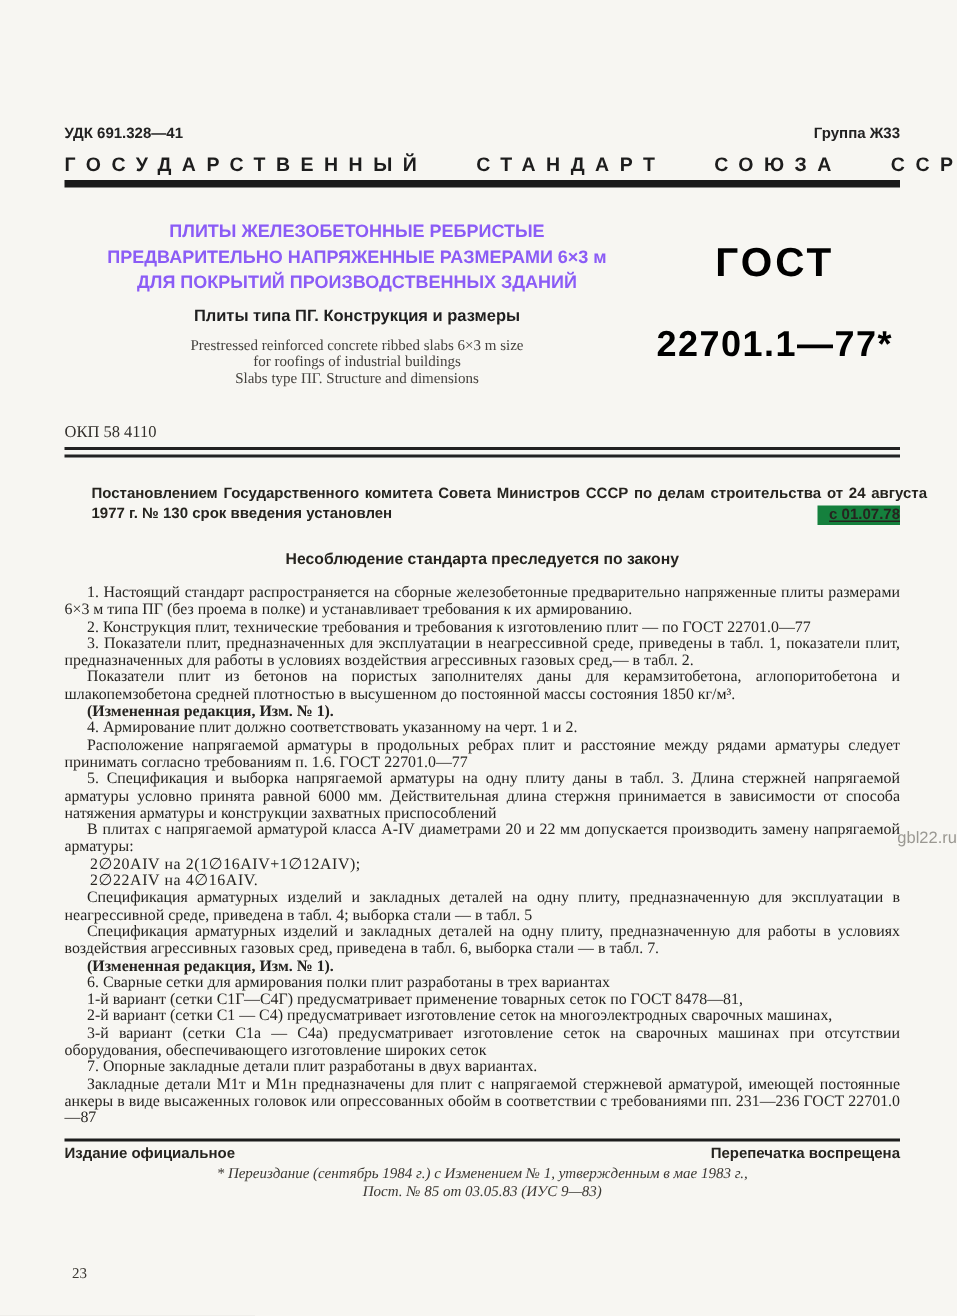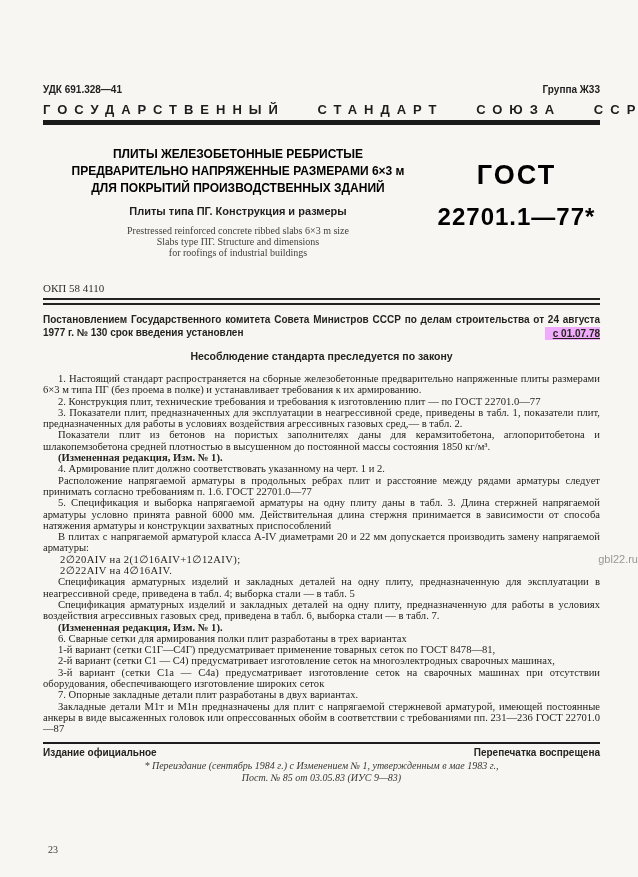--- a/index.html
+++ b/index.html
@@ -21,37 +21,37 @@
   .gost-header{
     margin-top:7px;
     font-family:"Liberation Sans",sans-serif;font-weight:bold;
     font-size:13px;letter-spacing:7px;word-spacing:22px;white-space:nowrap;color:#1d1d1d;
   }
   .black-bar{height:5px;background:#1a1a1a;margin-top:3px;}
   
   .title-area{display:flex;margin-top:21px;}
   .title-left{width:390px;text-align:center;}
   .title-line{font-family:"Liberation Sans",sans-serif;font-weight:bold;
-    font-size:12px;line-height:17px;color:#000000;}
+    font-size:12px;line-height:17px;color:#8b5cf6;}
   .subtitle{font-family:"Liberation Sans",sans-serif;font-weight:bold;
     font-size:11px;margin-top:8px;color:#1f1f1f;}
   .en-block{margin-top:8px;font-size:10px;line-height:11px;color:#44413d;}
   .gost-box{flex:1;text-align:center;
     font-family:"Liberation Sans",sans-serif;font-weight:bold;color:#000000;}
   .gost-label{font-size:27px;margin-top:14px;letter-spacing:2px;}
-  .gost-number{font-size:24px;margin-top:12px;letter-spacing:1px;}
+  .gost-number{font-size:24px;margin-top:25px;letter-spacing:1px;}
   .okp{font-size:11px;margin-top:24px;color:#33302c;}
   .double-rule{margin-top:4px;height:3px;border-top:2px solid #222;border-bottom:2px solid #222;}
   
   .decree{position:relative;margin-top:8px;
     font-family:"Liberation Sans",sans-serif;font-weight:bold;
     font-size:10px;line-height:13px;color:#26241f;}
-  .decree-text{width:100%;text-align:justify;margin:0;padding-right:0;}
+  .decree-text{width:100%;text-align:justify;margin:18px;padding-right:0;}
   .decree-date{position:absolute;right:0;bottom:-1px;
-    text-decoration:underline;background:#f0abfc;padding-left:8px;}
+    text-decoration:underline;background:#15803d;padding-left:8px;}
   .law-notice{margin-top:11px;text-align:center;
     font-family:"Liberation Sans",sans-serif;font-weight:bold;font-size:10.5px;color:#26241f;}
   
   .body-text{margin-top:11px;font-size:10.6px;line-height:11.3px;color:#262421;}
   .para{margin:0;text-indent:15px;text-align:justify;}
   .para.bold{font-weight:bold;}
   .para.formula{text-indent:17px;text-align:left;letter-spacing:0.4px;}
   
   .footer-rule{margin-top:7px;height:2px;background:#1d1d1d;}
   .footer-row{display:flex;justify-content:space-between;margin-top:3px;
@@ -76,22 +76,22 @@
   <div class="black-bar"></div>
 
   <div class="title-area">
     <div class="title-left">
       <div class="title-line">ПЛИТЫ ЖЕЛЕЗОБЕТОННЫЕ РЕБРИСТЫЕ</div>
       <div class="title-line">ПРЕДВАРИТЕЛЬНО НАПРЯЖЕННЫЕ РАЗМЕРАМИ 6×3 м</div>
       <div class="title-line">ДЛЯ ПОКРЫТИЙ ПРОИЗВОДСТВЕННЫХ ЗДАНИЙ</div>
       <div class="subtitle">Плиты типа ПГ. Конструкция и размеры</div>
       <div class="en-block">
         <div>Prestressed reinforced concrete ribbed slabs 6×3 m size</div>
+        <div>for roofings of industrial buildings</div>
         <div>Slabs type ПГ. Structure and dimensions</div>
-        <div>for roofings of industrial buildings</div>
       </div>
     </div>
     <div class="gost-box">
       <div class="gost-label">ГОСТ</div>
       <div class="gost-number">22701.1—77*</div>
     </div>
   </div>
 
   <div class="okp">ОКП 58 4110</div>
   <div class="double-rule"></div>

